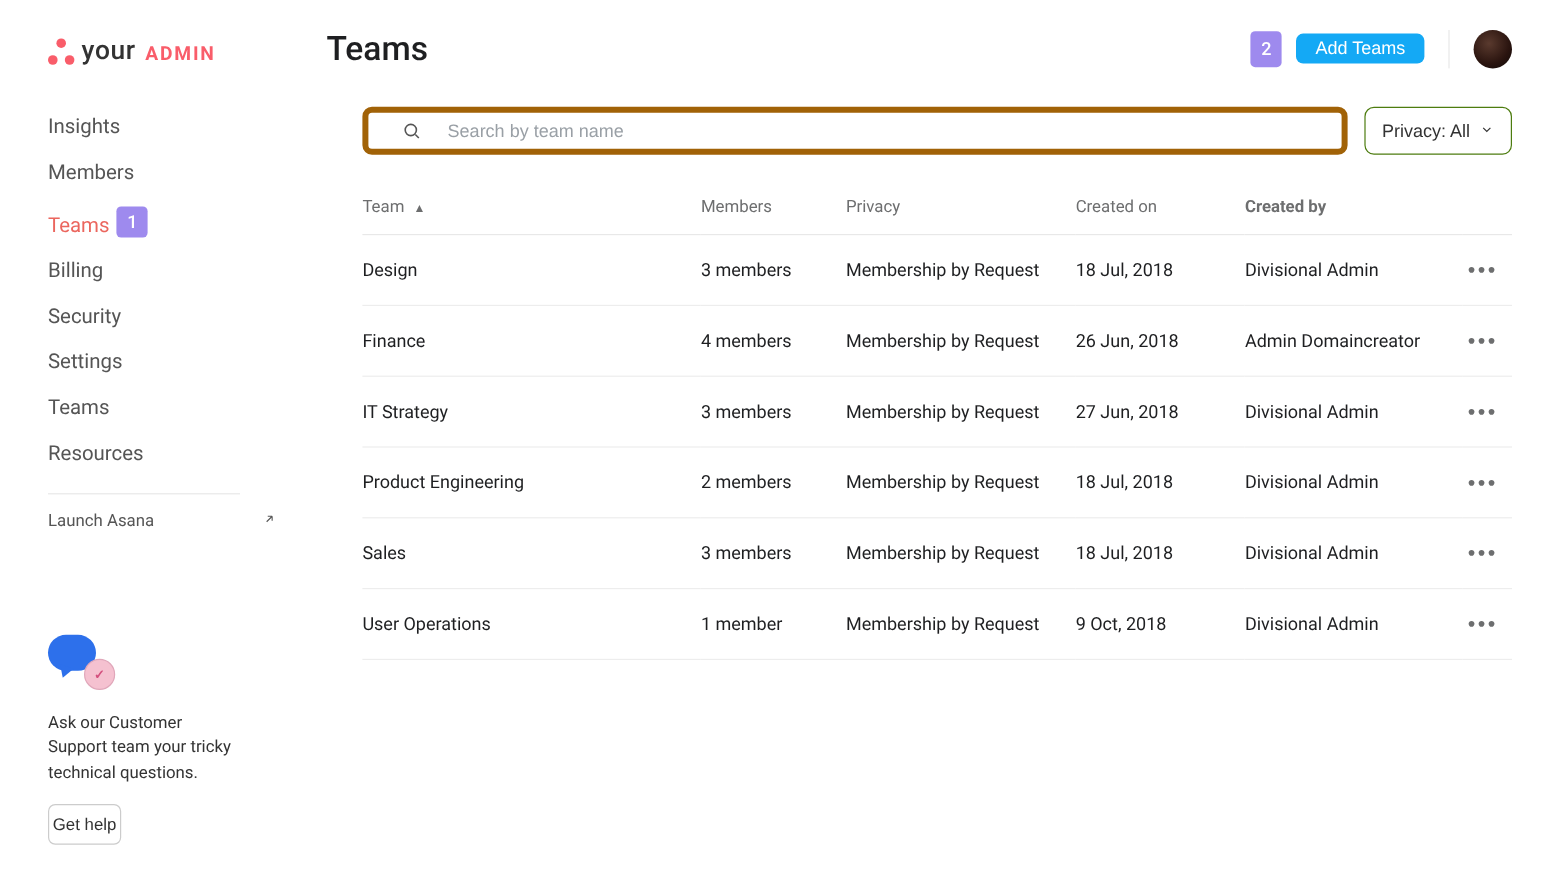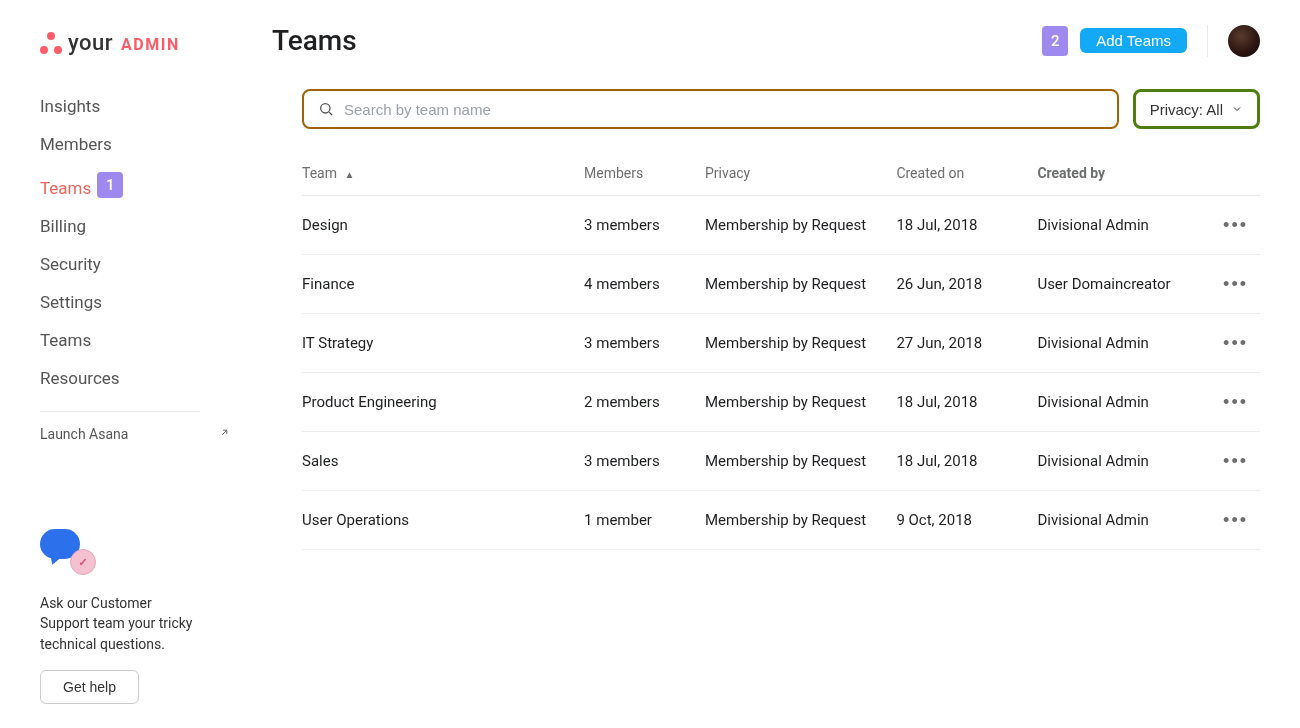--- a/index.html
+++ b/index.html
@@ -68,21 +68,21 @@
     position:absolute; width:26px; height:26px; background:#f5c1d0; border-radius:50%;
     right:0; bottom:0; display:flex; align-items:center; justify-content:center;
     border:1px solid #e0a7ba;
   }
   .bubble-pink::before {
     content:"✓"; font-size:11px; color:#d4507e; font-weight:bold;
   }
   .support-text { font-size:14px; color:#333; line-height:1.45; margin-bottom:16px;}
   .get-help-btn {
     border:1px solid #ccc; background:#fff; border-radius:6px;
-    padding:8px 22px; font-size:14px; color:#333; cursor:pointer;
+    padding:8px 3px; font-size:14px; color:#333; cursor:pointer;
   }
   
   .main {
     flex:1; padding: 24px 40px 0 42px; display:flex; flex-direction:column;
   }
   .topbar { display:flex; align-items:center; margin-bottom:32px; }
   .page-title { font-size:28px; font-weight:500; color:#1e1f21; }
   .top-right { margin-left:auto; display:flex; align-items:center; gap:12px; }
   .badge2 {
     display:inline-flex; align-items:center; justify-content:center;
@@ -95,30 +95,30 @@
   }
   .vdiv { width:1px; height:32px; background:#e8e8e8; margin:0 8px; }
   .avatar {
     width:32px; height:32px; border-radius:50%;
     background: radial-gradient(circle at 40% 35%, #5a3a2e 0%, #2a140f 60%, #0c0706 100%);
     cursor:pointer;
   }
   .toolbar { display:flex; gap:14px; margin: 0 0 0 30px; align-items:center;}
   .search-wrap {
     flex:1; display:flex; align-items:center;
-    border:2px solid #a16207; border-radius:8px; height:40px; padding:0 14px;
+    border:5px solid #a16207; border-radius:8px; height:40px; padding:0 28px;gap:12px;
   }
   .search-icon { color:#555; margin-right:10px; display:flex; }
   .search-input {
     border:none; outline:none; flex:1; font-size:15px; color:#333; background:transparent;
   }
   .search-input::placeholder { color:#9aa0a6; }
   .filter-btn {
     display:flex; align-items:center; gap:8px;
-    border:3px solid #4d7c0f; border-radius:8px; height:40px; padding:0 14px;
+    border:1px solid #4d7c0f; border-radius:8px; height:40px; padding:0 14px;
     font-size:15px; color:#333; background:#fff; cursor:pointer;
   }
   
   .table-wrap { margin:24px 0 0 30px; }
   table { width:100%; border-collapse:collapse; }
   th {
     text-align:left; font-weight:400; font-size:14px; color:#6d6e6f;
     padding:12px 8px 14px 0; border-bottom:1px solid #e8e8e8;
   }
   th.sort { cursor:pointer; }
@@ -256,21 +256,21 @@
               <td>Membership by Request</td>
               <td>18 Jul, 2018</td>
               <td>Divisional Admin</td>
               <td class="actions"><button class="more-btn"><span>•••</span></button></td>
             </tr>
             <tr>
               <td>Finance</td>
               <td>4 members</td>
               <td>Membership by Request</td>
               <td>26 Jun, 2018</td>
-              <td>User Domaincreator</td>
+              <td>Admin Domaincreator</td>
               <td class="actions"><button class="more-btn"><span>•••</span></button></td>
             </tr>
             <tr>
               <td>IT Strategy</td>
               <td>3 members</td>
               <td>Membership by Request</td>
               <td>27 Jun, 2018</td>
               <td>Divisional Admin</td>
               <td class="actions"><button class="more-btn"><span>•••</span></button></td>
             </tr>

